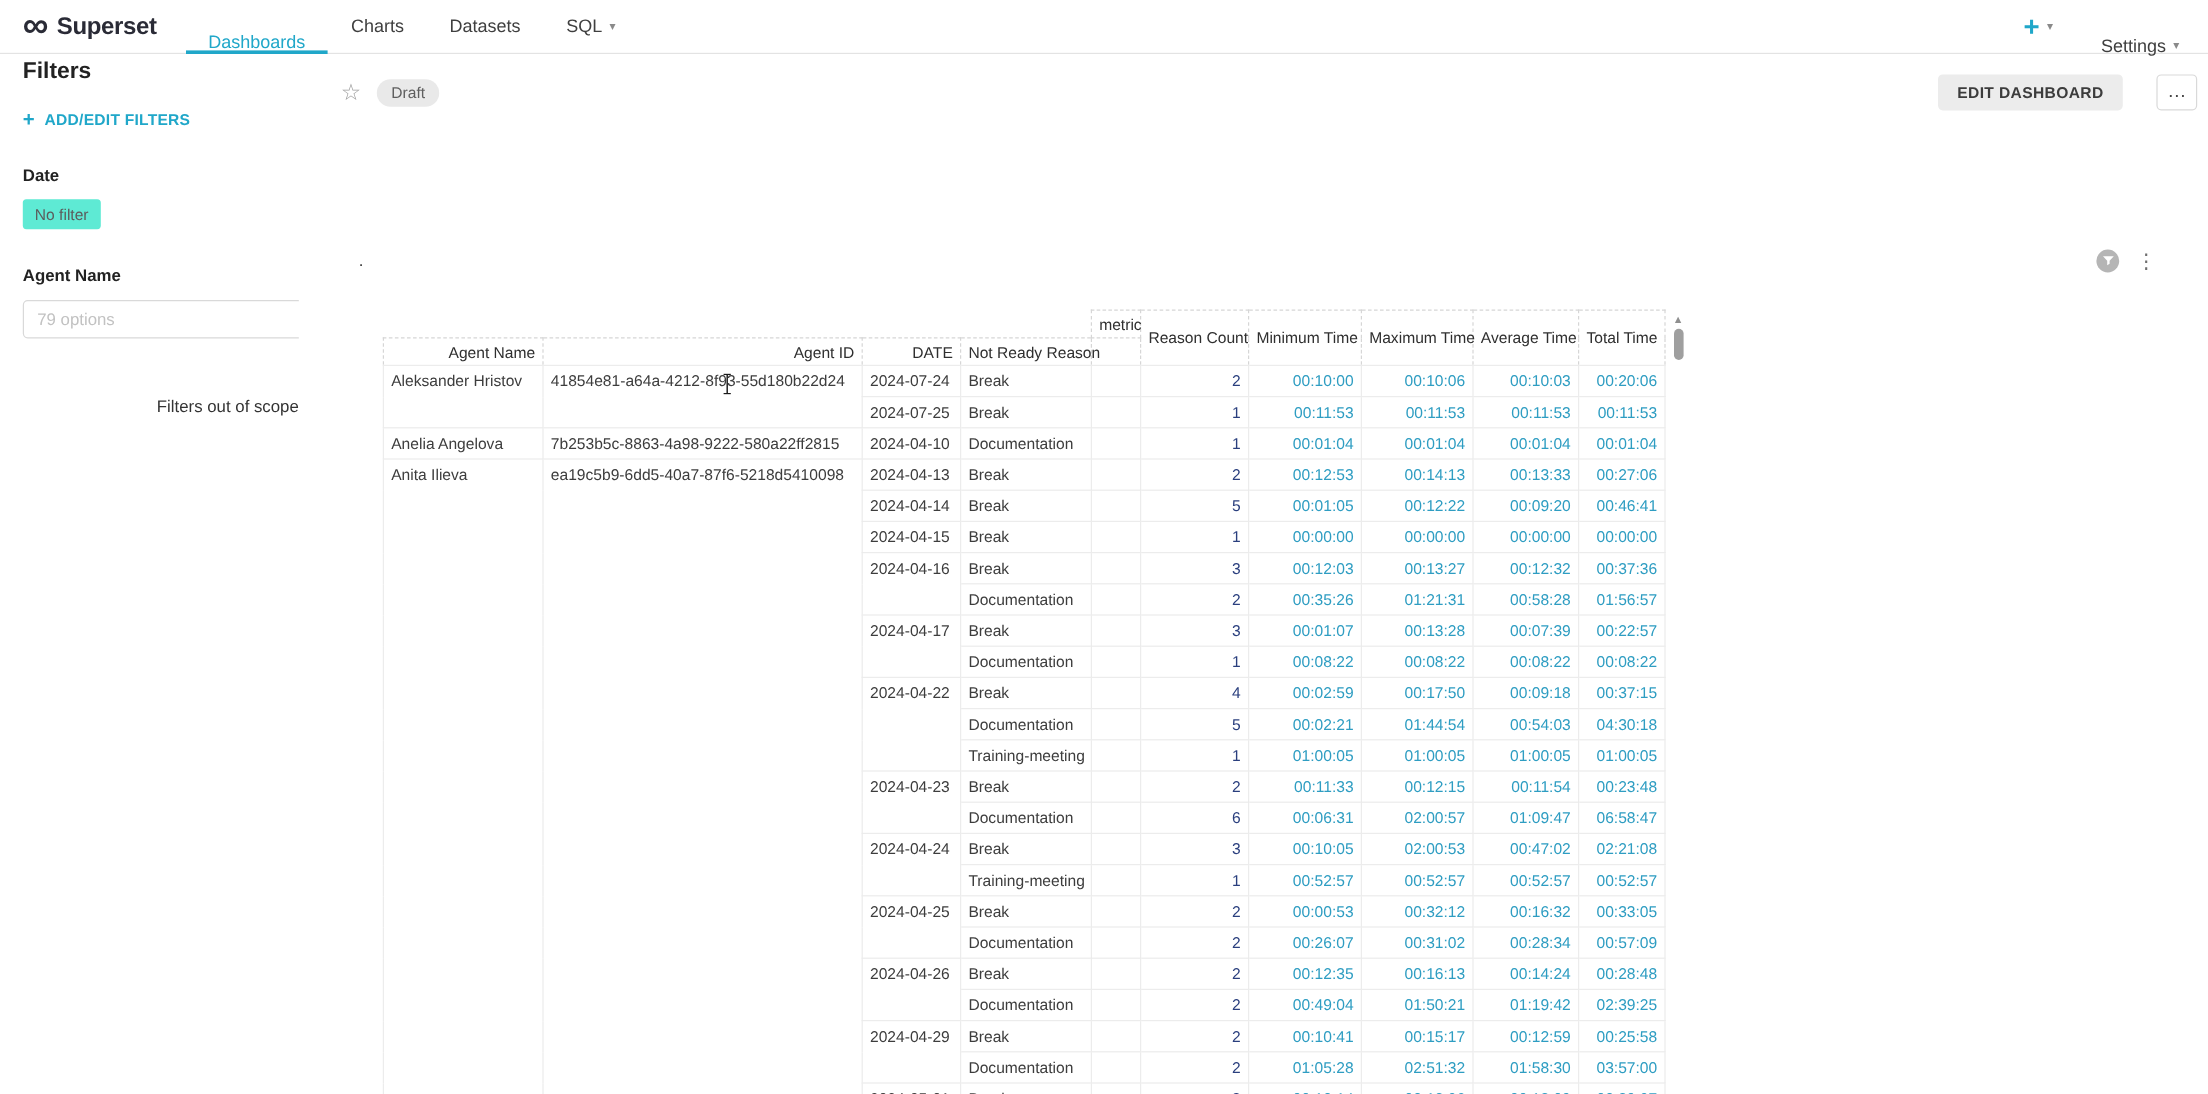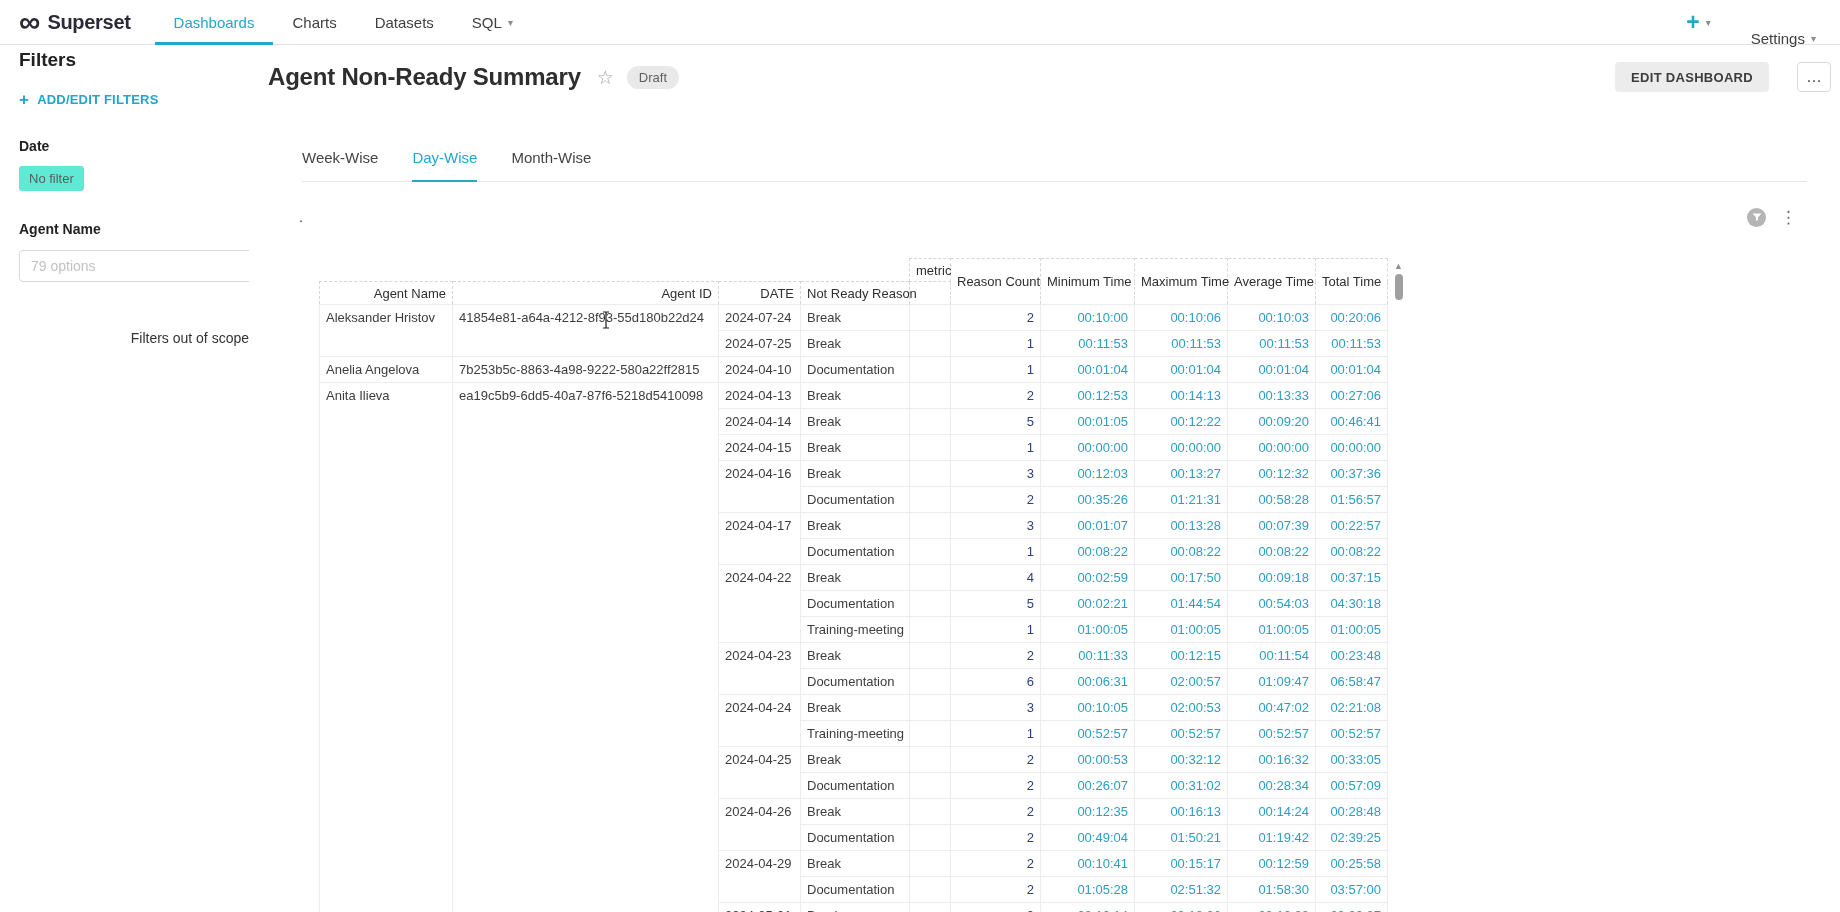--- a/index.html
+++ b/index.html
@@ -7,21 +7,21 @@
   body{width:1840px;height:912px;font-family:"Liberation Sans",sans-serif;-webkit-font-smoothing:antialiased;}
   .canvas{position:relative;width:1840px;height:912px;overflow:hidden;background:#fff;}
 
   
   .topnav{position:absolute;top:0;left:0;right:0;height:45px;border-bottom:1px solid #e3e3e3;display:flex;align-items:stretch;background:#fff;z-index:10;}
   .brand{display:flex;align-items:center;padding:0 10px 0 19px;gap:7px;cursor:pointer;}
   .logo-glyph{font-size:30px;font-weight:bold;color:#2a2b36;line-height:42px;}
   .brand-name{font-size:20px;font-weight:700;color:#2a2b36;letter-spacing:-0.3px;}
   .nav-menu{display:flex;align-items:stretch;margin-left:14px;}
   .nav-item{display:flex;align-items:center;padding:0 19px;font-size:15px;color:#3f3f3f;position:relative;cursor:pointer;}
-  .nav-item.active{color:var(--accent);}
+  .nav-item.active{color:var(--accent);align-items:flex-end;}
   .nav-item.active::after{content:"";position:absolute;left:0;right:0;bottom:-1px;height:3px;background:var(--accent);}
   .caret{font-size:10px;color:#8a8a8a;margin-left:6px;}
   .nav-right{margin-left:auto;display:flex;align-items:center;gap:40px;padding-right:24px;}
   .nav-new{display:flex;align-items:center;cursor:pointer;}
   .plus{color:var(--accent);font-size:23px;font-weight:600;line-height:1;}
   .nav-settings{display:flex;align-items:center;font-size:15px;color:#3f3f3f;cursor:pointer;margin-top:32px;}
 
   
   .sidebar{position:absolute;top:29px;left:0;bottom:0;width:297px;border-right:1px solid #d4d4d4;background:#fff;padding:20px 19px;}
   .sb-head{display:flex;justify-content:space-between;align-items:center;}
@@ -142,34 +142,28 @@
       <span>
         <svg width="7" height="12" viewBox="0 0 7 12" fill="none" stroke="#8c8c8c" stroke-width="1.5" stroke-linecap="round">
             <path d="M1 1l5 5-5 5"></path>
           </svg>
       </span>
     </div>
   </aside>
 
   <main class="main">
     <div class="dash-head">
-      <h1>Agent Non-Ready Summary</h1>
       <span class="star">☆</span>
       <span class="draft">Draft</span>
       <div class="head-right">
         <button class="edit-btn">EDIT DASHBOARD</button>
         <button class="more-btn"><span>…</span></button>
       </div>
     </div>
 
-    <div class="tabs">
-        <div class="tab">Week-Wise</div>
-        <div class="tab active">Day-Wise</div>
-        <div class="tab">Month-Wise</div>
-      </div>
 
     <div class="chart-head">
       <span class="chart-title">.</span>
       <div class="chart-controls">
         <span class="filter-badge">
           <svg width="10" height="9" viewBox="0 0 10 9" fill="#ffffff">
               <path d="M0.5 0.5h9L6 4.2v2.6L4 8V4.2Z"></path>
             </svg>
         </span>
         <span class="kebab">⋮</span>

